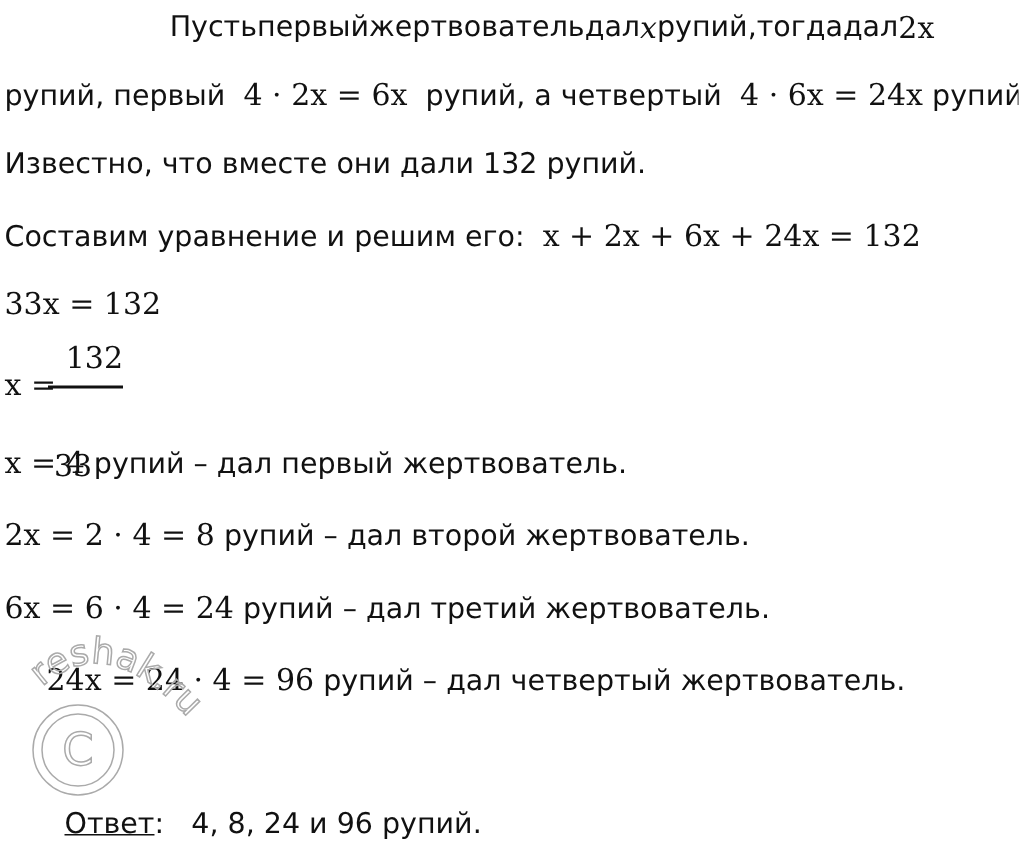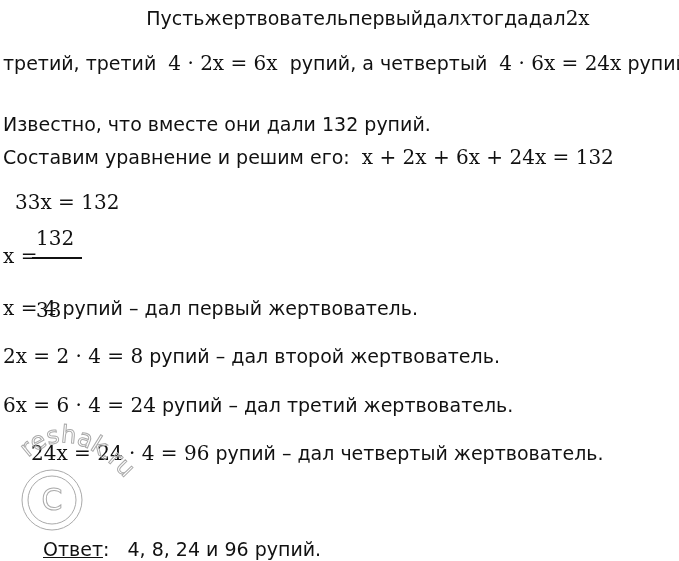--- a/index.html
+++ b/index.html
@@ -4,58 +4,59 @@
   <style>
     html, body { margin: 0; padding: 0; background: #ffffff; }
     body { width: 679px; height: 561px; position: relative; overflow: hidden;
       font-family: "DejaVu Sans", sans-serif; color: #111; }
     .line { position: absolute; left: 3px; white-space: nowrap; font-size: 19px; line-height: 24px; }
     .m { font-family: "DejaVu Serif", serif; font-size: 20px; }
     .mi { font-family: "DejaVu Serif", serif; font-style: italic; font-size: 20px; }
     .justify { width: 674px; display: flex; justify-content: center; margin-left: 28px; }
     .frac { position: absolute; left: 3px; top: 226px; width: 120px; height: 62px; }
     .frac .lhs { position: absolute; left: 0; top: 18px; }
-    .frac .num { position: absolute; left: 33px; top: 0; width: 46px; text-align: left; }
+    .frac .num { position: absolute; left: 33px; top: 0; width: 46px; text-align: right; }
     .frac .bar { position: absolute; left: 29px; top: 31px; width: 50px; height: 1.5px; background: #111; }
     .frac .den { position: absolute; left: 33px; top: 32px; width: 46px; text-align: left; margin-top: 40px; }
     .answer-label { text-decoration: underline; margin-left: 40px; }
     .wm { position: absolute; left: 10px; top: 400px; width: 160px; height: 140px; pointer-events: none; }
   </style>
 </head>
 <body>
 
 <div class="line justify" style="top:6px;">
   <span>Пусть</span>
+  <span>первый</span>
   <span>жертвователь</span>
-  <span>первый</span>
   <span>дал</span>
   <span class="mi">x</span>
+  <span>рупий,</span>
   <span>тогда</span>
   <span>дал</span>
   <span class="m">2x</span>
 </div>
 
 <div class="line" style="top:51px;">
-  <span>третий, третий</span>&nbsp;
+  <span>рупий, первый</span>&nbsp;
   <span class="m">4 · 2x = 6x</span>&nbsp;
   <span>рупий, а четвертый</span>&nbsp;
   <span class="m">4 · 6x = 24x</span>
   <span>рупий.</span>
 </div>
 
-<div class="line" style="top:112px;">
+<div class="line" style="top:97px;">
   <span>Известно, что вместе они дали 132 рупий.</span>
 </div>
 
 <div class="line" style="top:145px;">
   <span>Составим уравнение и решим его:</span>&nbsp;
   <span class="m">x + 2x + 6x + 24x = 132</span>
 </div>
 
-<div class="line" style="top:190px;margin-left:12px;">
+<div class="line" style="top:190px;">
   <span class="m">33x = 132</span>
 </div>
 
 <div class="frac m">
   <span class="lhs">x =</span>
   <span class="num">132</span>
   <span class="bar"></span>
   <span class="den">33</span>
 </div>
 

